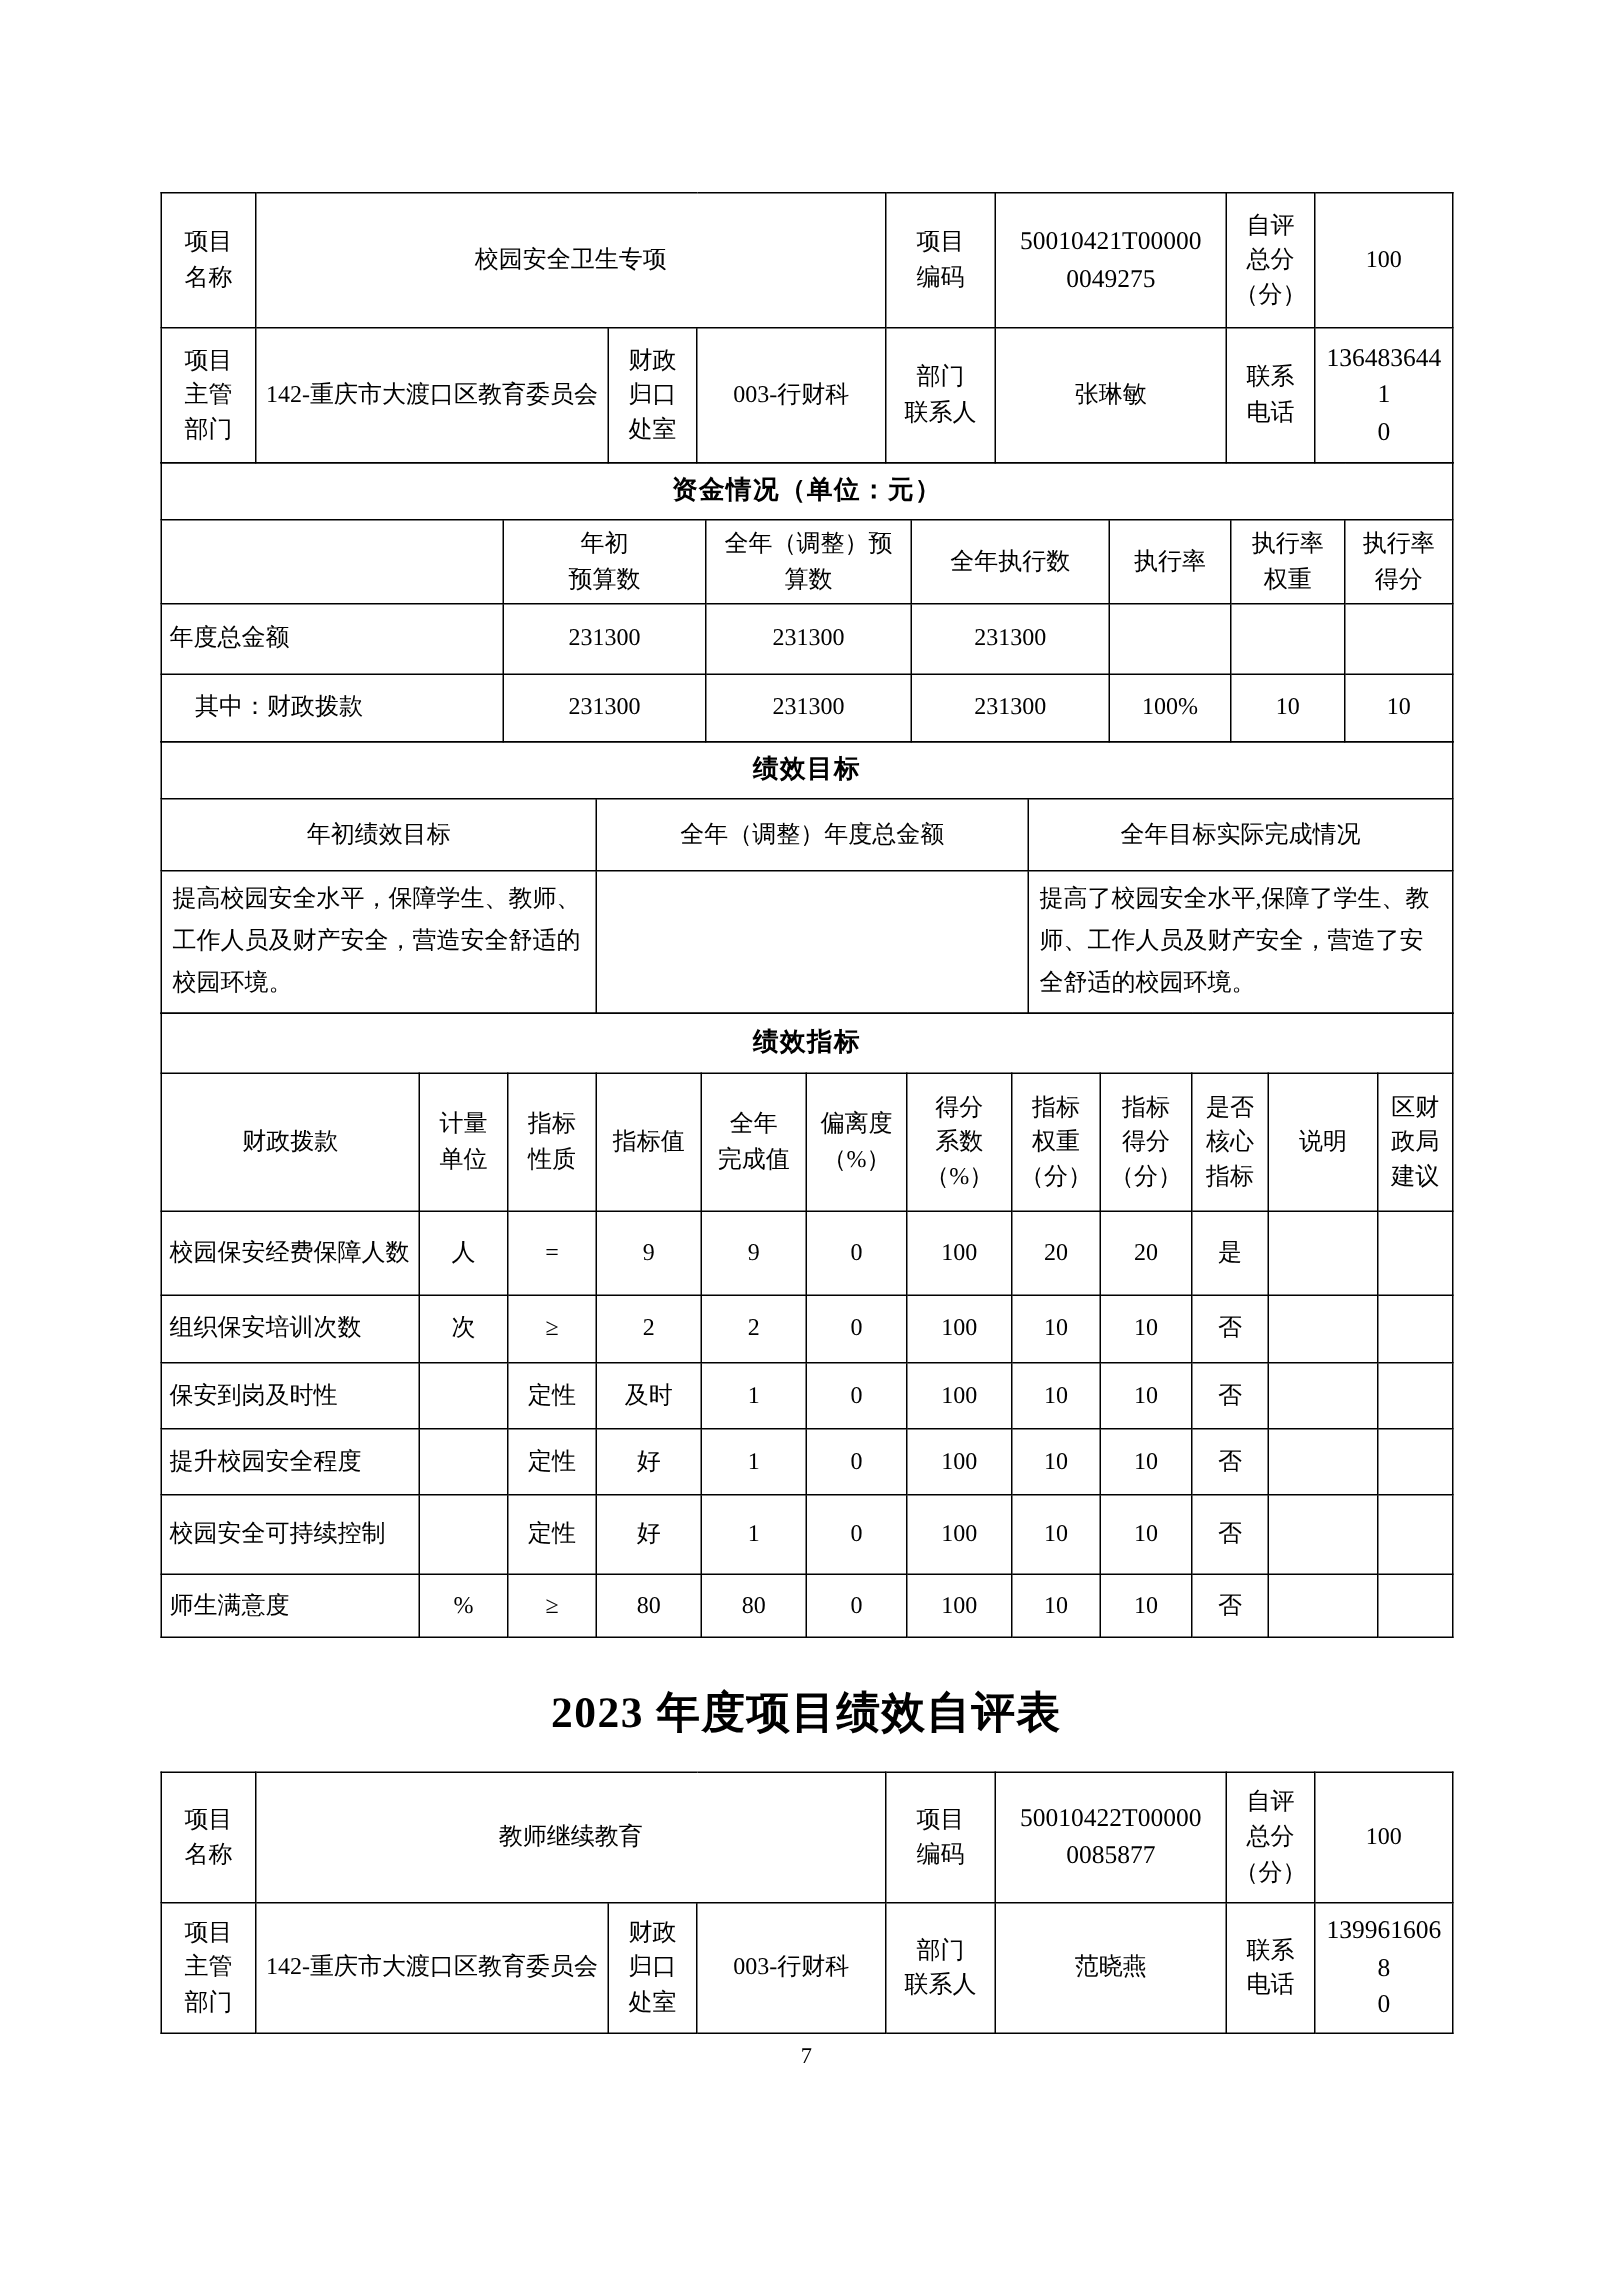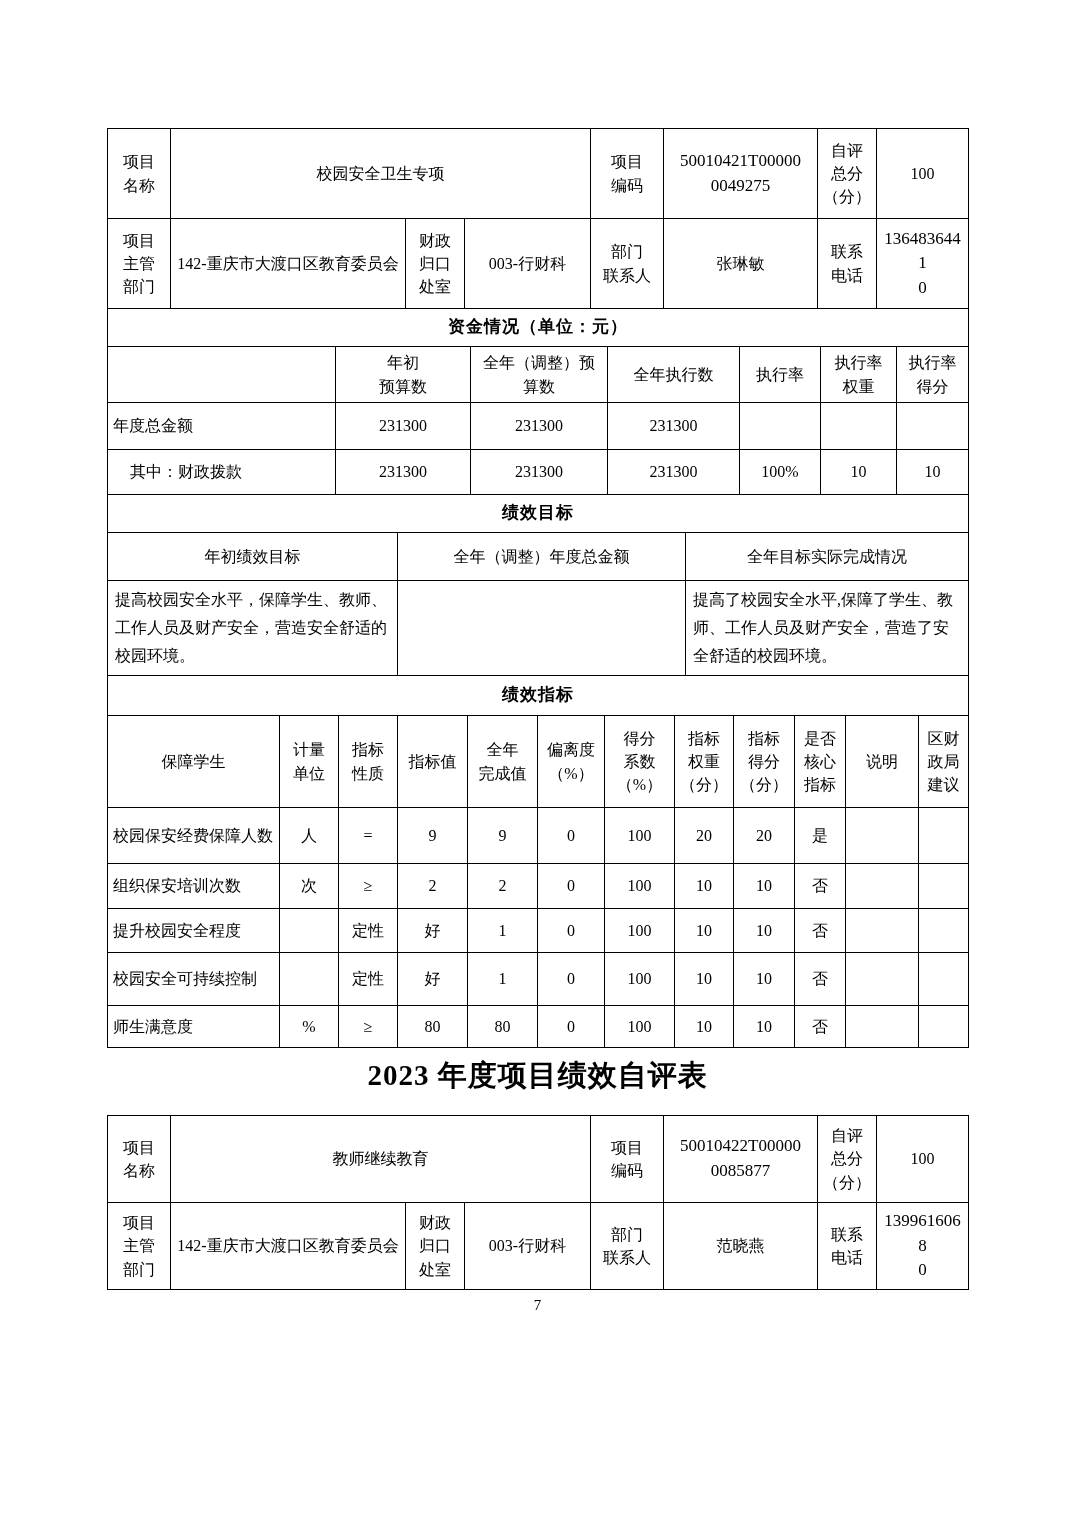--- a/index.html
+++ b/index.html
@@ -41,21 +41,21 @@
     vertical-align: top;
     line-height: 1.75;
     padding: 5px 7px;
   }
   td.break { word-break: break-all; font-size: 17px; }
   .heading {
     width: 861px;
     text-align: center;
     font-size: 29px;
     font-weight: bold;
-    margin: 8px 0 19px 0;
+    margin: 30px 0 19px 0;
     letter-spacing: 1px;
   }
   .pagenum {
     width: 861px;
     text-align: center;
     font-size: 15px;
     margin-top: 7px;
   }
 </style>
 </head>
@@ -192,21 +192,21 @@
       <col style="width:61px">
         <col style="width:51px">
         <col style="width:73px">
         <col style="width:50px">
     </colgroup>
     <tbody>
         <tr style="height:40px">
       <td colspan="12" class="sec-title">绩效指标</td>
     </tr>
     <tr style="height:92px">
-      <td>保障学生</td>
+      <td>财政拨款</td>
       <td>计量
 单位</td>
       <td>指标
 性质</td>
       <td>指标值</td>
       <td>全年
 完成值</td>
       <td>偏离度
 （%）</td>
       <td>得分
@@ -248,20 +248,34 @@
       <td>2</td>
       <td>0</td>
       <td>100</td>
       <td>10</td>
       <td>10</td>
       <td>否</td>
       <td></td>
       <td></td>
     </tr>
     <tr style="height:44px">
+      <td class="left">保安到岗及时性</td>
+      <td></td>
+      <td>定性</td>
+      <td>及时</td>
+      <td>1</td>
+      <td>0</td>
+      <td>100</td>
+      <td>10</td>
+      <td>10</td>
+      <td>否</td>
+      <td></td>
+      <td></td>
+    </tr>
+    <tr style="height:44px">
       <td class="left">提升校园安全程度</td>
       <td></td>
       <td>定性</td>
       <td>好</td>
       <td>1</td>
       <td>0</td>
       <td>100</td>
       <td>10</td>
       <td>10</td>
       <td>否</td>

